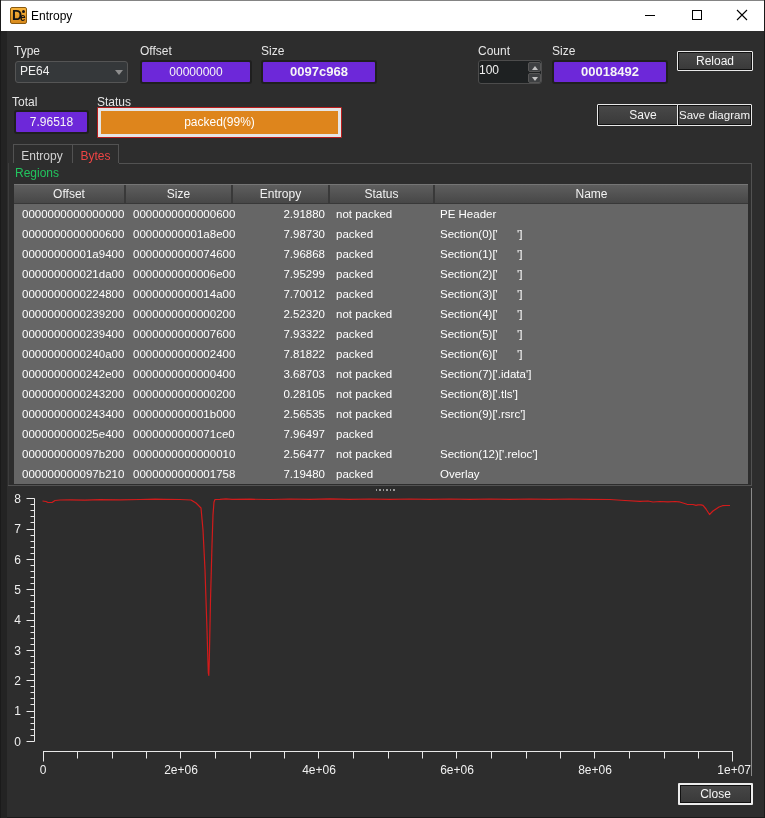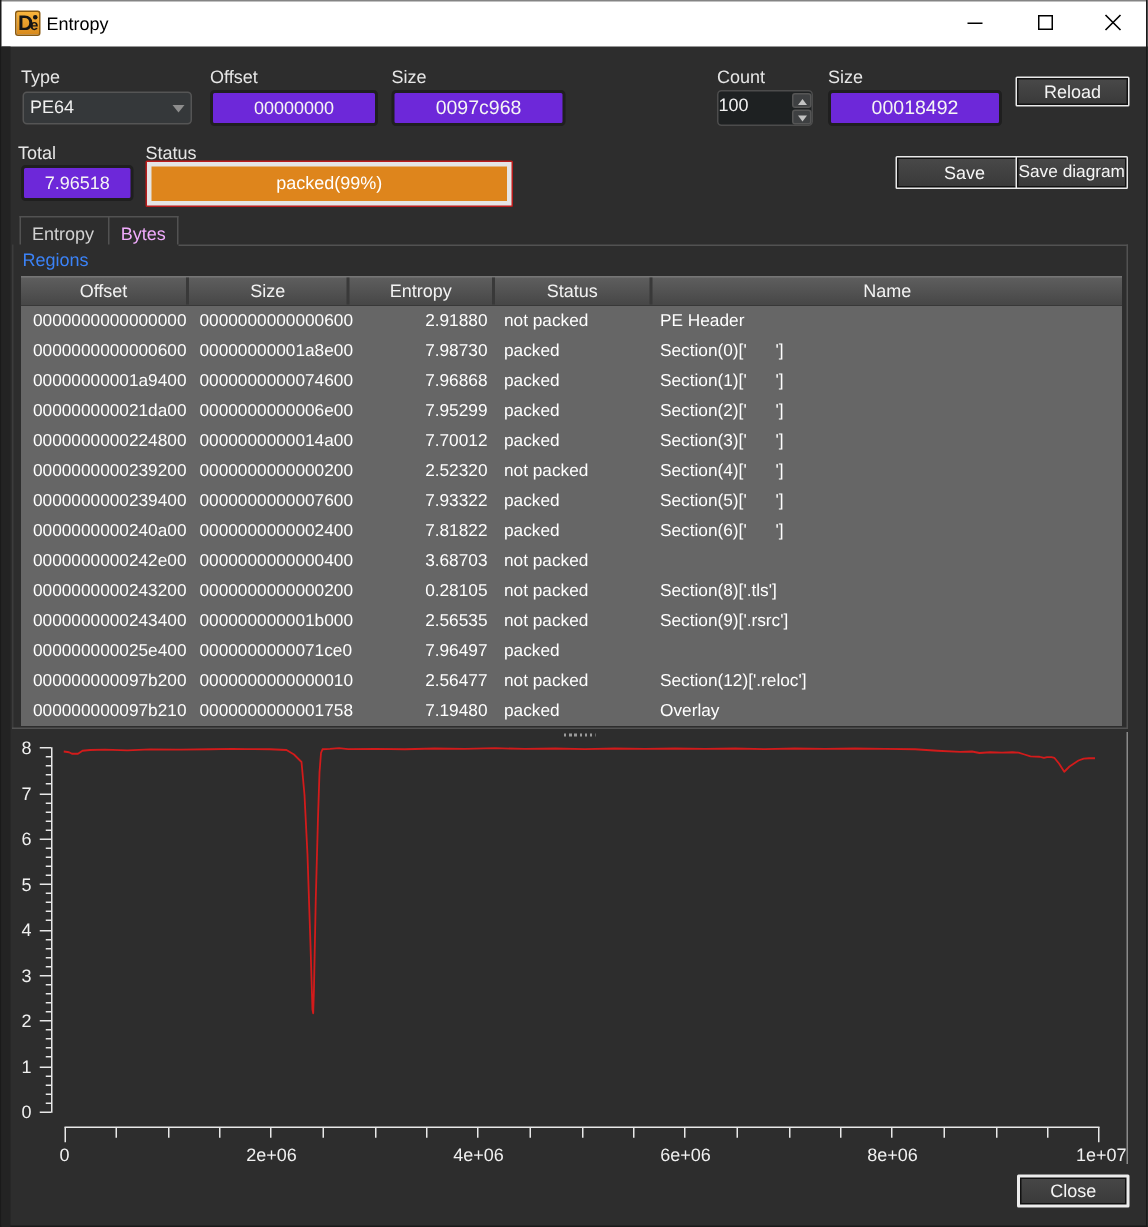--- a/index.html
+++ b/index.html
@@ -29,32 +29,32 @@
 <div class="lbl" style="left:261px;top:44px">Size</div>
 <div class="lbl" style="left:478px;top:44px">Count</div>
 <div class="lbl" style="left:552px;top:44px">Size</div>
 
 <div class="abs" style="left:15px;top:61px;width:113px;height:22px;background:#35383a;border:1px solid #555;border-radius:3px">
   <div class="abs" style="left:4px;top:2px;color:#f0f0f0">PE64</div>
   <div class="abs" style="left:99px;top:8px;width:0;height:0;border-left:4.5px solid transparent;border-right:4.5px solid transparent;border-top:5.5px solid #8d8d8d"></div>
 </div>
 
 <div class="field" style="left:140px;top:60px;width:112px">00000000</div>
-<div class="field" style="left:261px;top:60px;width:116px;font-weight:normal;font-size:13px">0097c968</div>
+<div class="field" style="left:261px;top:60px;width:116px;font-weight:bold;font-size:13px">0097c968</div>
 
 <div class="abs" style="left:478px;top:60px;width:64px;height:24px;border:1px solid #4c4c4c;border-radius:3px;background:#1e2122">
   <div class="abs" style="left:0;top:2px;width:47px;text-align:left;color:#f0f0f0">100</div>
   <div class="abs" style="left:49px;top:1px;width:13px;height:10px;background:#3e4042;border:1px solid #565656;border-radius:2px">
     <div class="abs" style="left:2.5px;top:2.5px;border-left:3.5px solid transparent;border-right:3.5px solid transparent;border-bottom:4.5px solid #c2c2c2"></div>
   </div>
   <div class="abs" style="left:49px;top:12px;width:13px;height:10px;background:#3e4042;border:1px solid #565656;border-radius:2px">
     <div class="abs" style="left:2.5px;top:2.5px;border-left:3.5px solid transparent;border-right:3.5px solid transparent;border-top:4.5px solid #c2c2c2"></div>
   </div>
 </div>
-<div class="field" style="left:552px;top:60px;width:116px;font-weight:normal;font-size:13px">00018492</div>
+<div class="field" style="left:552px;top:60px;width:116px;font-weight:bold;font-size:13px">00018492</div>
 
 <div class="btn" style="left:677px;top:51px;width:76px;height:20px">
     <div>Reload</div>
   </div>
 
 <div class="lbl" style="left:12px;top:95px">Total</div>
 <div class="lbl" style="left:97px;top:95px">Status</div>
 <div class="field" style="left:14px;top:110px;width:75px">7.96518</div>
 <div class="abs" style="left:97px;top:107px;width:245px;height:31px;border:1px solid #b91c1c;border-radius:1px;background:#e5e5e5;padding:3px">
   <div style="width:100%;height:100%;background:#de851c;text-align:center;line-height:23px;color:#fff">packed(99%)</div>
@@ -62,28 +62,28 @@
 <div class="btn" style="left:597px;top:104px;width:92px;height:22px">
     <div>Save</div>
   </div>
 <div class="btn" style="left:677px;top:104px;width:75px;height:22px;font-size:11.5px">
     <div>Save diagram</div>
   </div>
 
 <div class="abs" style="left:13px;top:144px;width:106px;height:19px;border:1px solid #525252;border-bottom:none"></div>
 <div class="abs" style="left:71.5px;top:144px;width:1px;height:19px;background:#525252"></div>
 <div class="abs" style="left:13px;top:149px;width:58px;text-align:center;color:#d2d2d2">Entropy</div>
-<div class="abs" style="left:72px;top:149px;width:47px;text-align:center;color:#f0abfc">Bytes</div>
+<div class="abs" style="left:72px;top:149px;width:47px;text-align:center;color:#ef4444">Bytes</div>
 
 <div class="abs" style="left:118.5px;top:163px;width:633px;height:1px;background:#525252"></div>
 <div class="abs" style="left:751px;top:163px;width:1px;height:323px;background:#525252"></div>
 <div class="abs" style="left:8px;top:163px;width:1px;height:323px;background:#3c3c3c"></div>
 <div class="abs" style="left:8px;top:485px;width:744px;height:1px;background:#525252"></div>
 
-<div class="lbl" style="left:15px;top:166px;color:#3b82f6">Regions</div>
+<div class="lbl" style="left:15px;top:166px;color:#22c55e">Regions</div>
 
 <div class="abs" style="left:14px;top:184px;width:734px;height:300px;background:#666;font-size:11.5px">
   <div style="display:flex;height:20px;background:linear-gradient(#5e5e5e,#474747);border-top:1px solid #757575;border-bottom:1px solid #383838;text-align:center;line-height:19px;font-size:12px;color:#f2f2f2">
     <div style="width:112px;border-right:2px solid #393939">Offset</div>
     <div style="width:107px;border-right:2px solid #393939">Size</div>
     <div style="width:97px;border-right:2px solid #393939">Entropy</div>
     <div style="width:105px;border-right:2px solid #393939">Status</div>
     <div style="flex:1">Name</div>
   </div>
   <div style="display:flex;height:20px;line-height:20px;color:#fff">
@@ -140,20 +140,21 @@
       <div style="width:108px;padding-left:8px">0000000000002400</div>
       <div style="width:95px;text-align:right;padding-right:3px">7.81822</div>
       <div style="width:105px;padding-left:8px">packed</div>
       <div style="flex:1;padding-left:7px">Section(6)['&nbsp;&nbsp;&nbsp;&nbsp;&nbsp;&nbsp;']</div>
     </div>
   <div style="display:flex;height:20px;line-height:20px;color:#fff">
       <div style="width:111px;padding-left:8px">0000000000242e00</div>
       <div style="width:108px;padding-left:8px">0000000000000400</div>
       <div style="width:95px;text-align:right;padding-right:3px">3.68703</div>
       <div style="width:105px;padding-left:8px">not packed</div>
+      <div style="flex:1;padding-left:7px">Section(7)['.idata']</div>
     </div>
   <div style="display:flex;height:20px;line-height:20px;color:#fff">
       <div style="width:111px;padding-left:8px">0000000000243200</div>
       <div style="width:108px;padding-left:8px">0000000000000200</div>
       <div style="width:95px;text-align:right;padding-right:3px">0.28105</div>
       <div style="width:105px;padding-left:8px">not packed</div>
       <div style="flex:1;padding-left:7px">Section(8)['.tls']</div>
     </div>
   <div style="display:flex;height:20px;line-height:20px;color:#fff">
       <div style="width:111px;padding-left:8px">0000000000243400</div>

